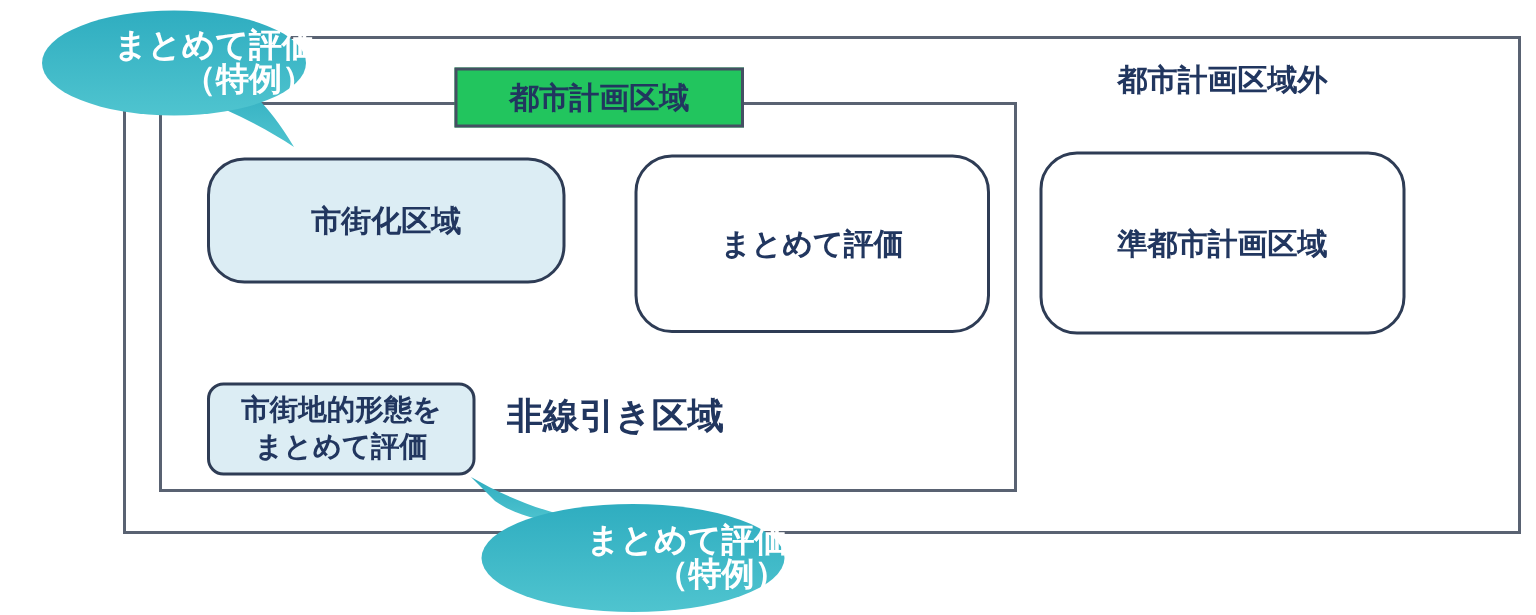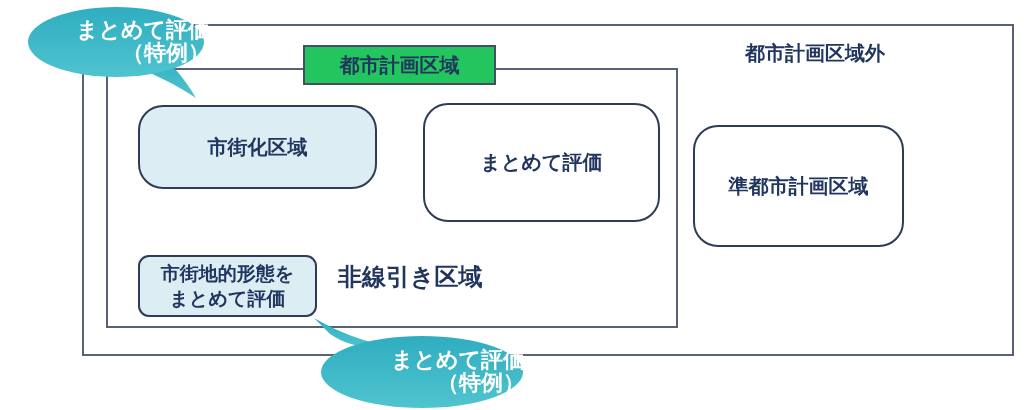--- a/index.html
+++ b/index.html
@@ -37,21 +37,21 @@
   }
   .zone-box{
     border:2px solid var(--box-border);
     border-radius:25px;background:#ffffff;
     display:flex;align-items:center;justify-content:center;
     font-size:20px;font-weight:bold;color:var(--text-navy);
     z-index:2;white-space:nowrap;
   }
   .zone-shigaika{left:138px;top:105px;width:239px;height:84px;background:var(--light-blue-fill);}
   .zone-chousei{left:423px;top:103px;width:237px;height:119px;}
-  .zone-jun{left:693px;top:101px;width:211px;height:122px;margin-top:24px;}
+  .zone-jun{left:693px;top:101px;width:244px;height:122px;}
   .urban-form-box{
     left:138px;top:255px;width:179px;height:62px;
     border:2px solid var(--box-border);border-radius:11px;
     background:var(--light-blue-fill);
     display:flex;flex-direction:column;align-items:center;justify-content:center;
     font-size:19px;line-height:25px;font-weight:bold;color:var(--text-navy);
     z-index:2;white-space:nowrap;
   }
   .undelineated-label{
     left:338px;top:261px;

